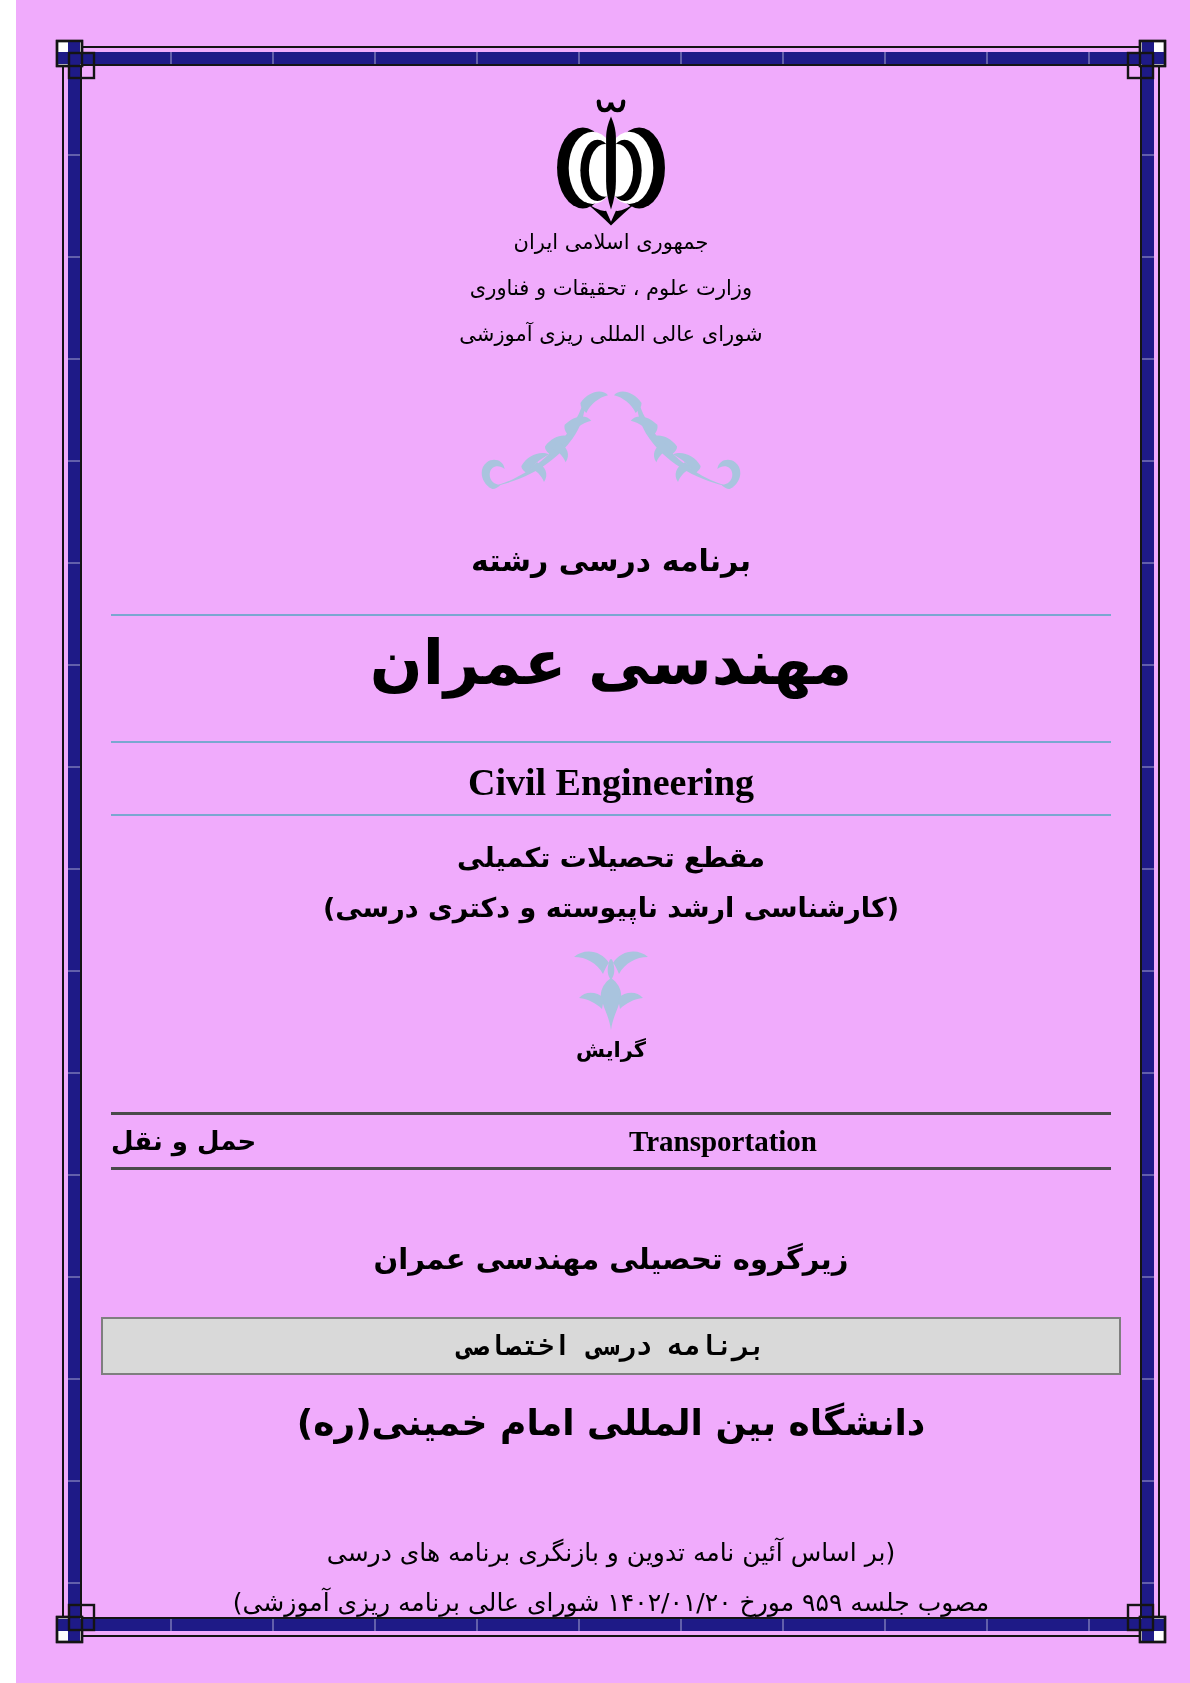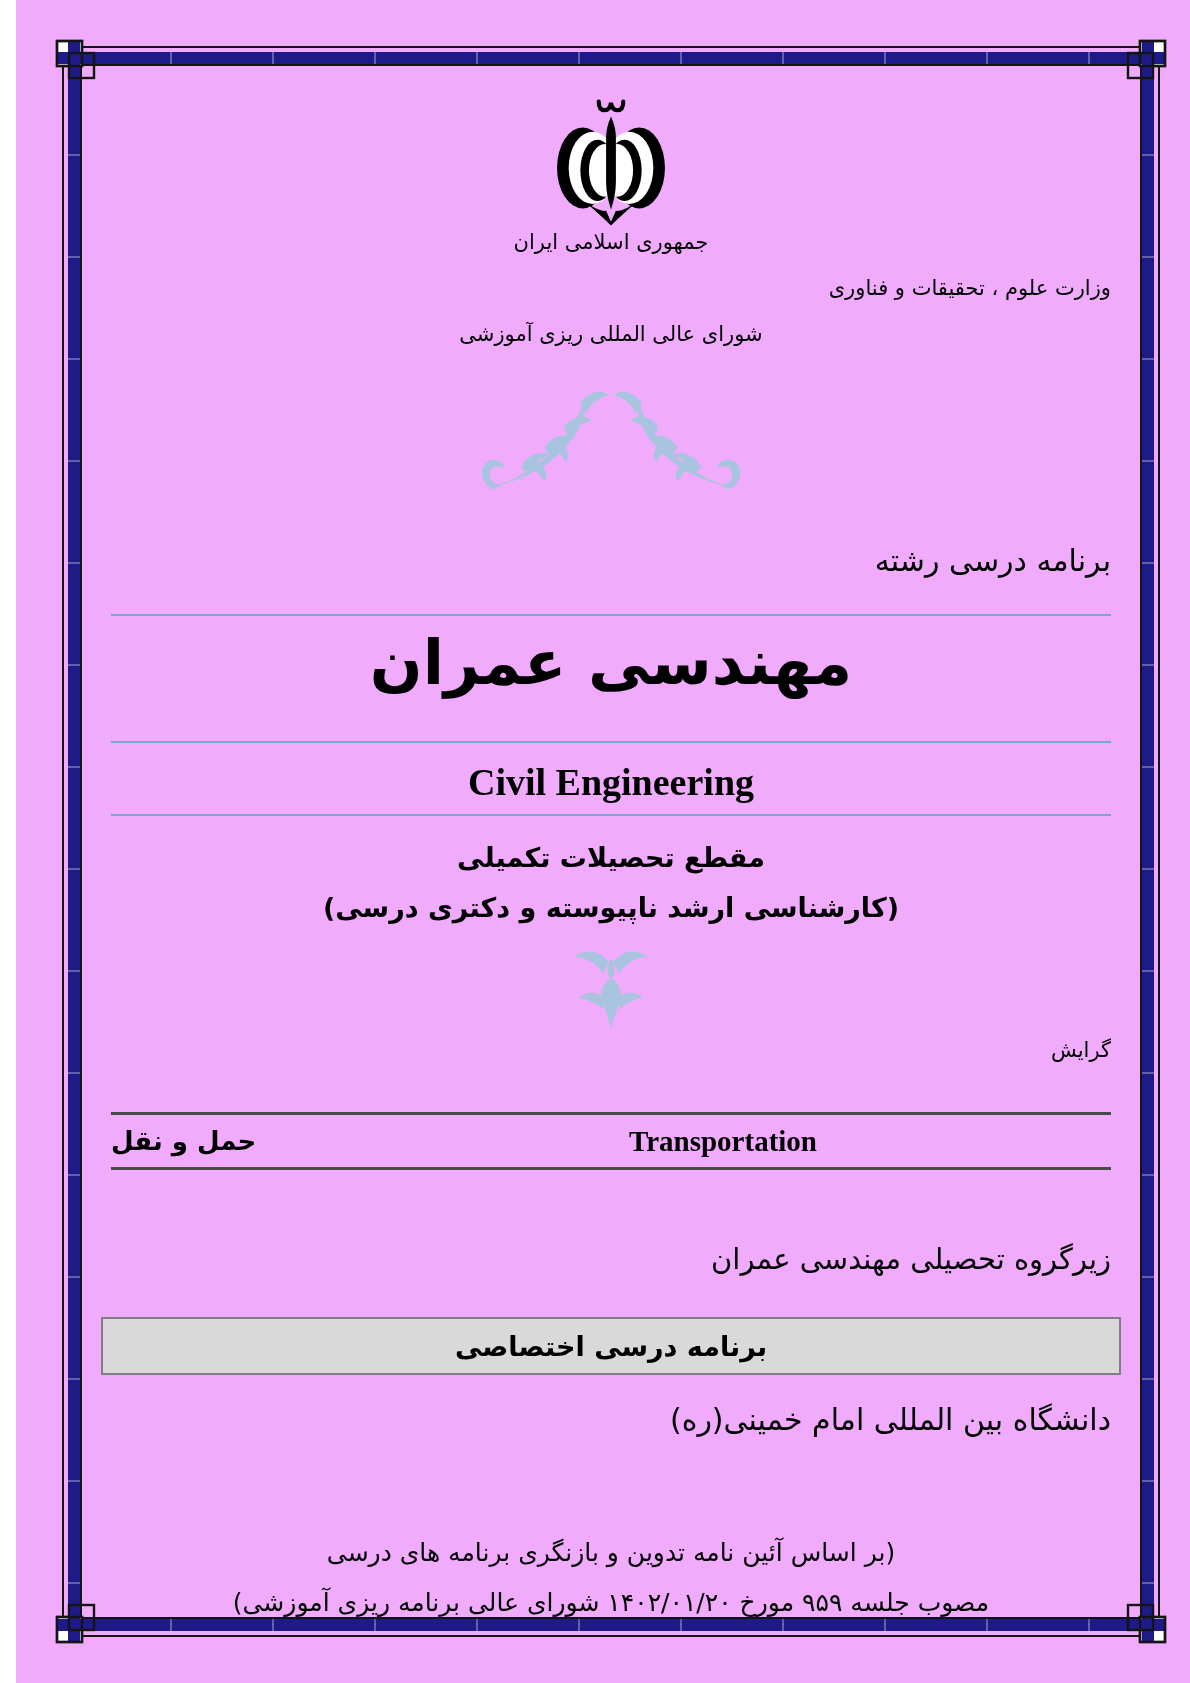--- a/index.html
+++ b/index.html
@@ -28,49 +28,49 @@
   .corner-tr{right:38px;top:38px;transform:scaleX(-1);}
   .corner-bl{left:38px;bottom:38px;transform:scaleY(-1);}
   .corner-br{right:38px;bottom:38px;transform:scale(-1,-1);}
 
   
   .block{position:absolute;left:95px;width:1000px;text-align:center;color:#000;}
   .rule{position:absolute;left:95px;width:1000px;height:2px;background:#7aa7d0;}
 
   .fa{direction:rtl;}
   .org-line{font-size:21px;font-weight:500;letter-spacing:.2px;}
-  .calli{font-weight:normal;text-align:right;}
+  .calli{font-weight:bold;}
   .program-label{top:543px;font-size:30px;}
   .title-fa{top:626px;font-size:62px;font-weight:bold;}
   .title-en{top:760px;font-size:38px;font-weight:bold;font-family:"Liberation Serif","DejaVu Serif",serif;}
   .level-line{font-size:27px;font-weight:bold;}
   .grayesh{top:1038px;font-size:21px;}
   .subgroup{top:1242px;font-size:29px;}
-  .university{top:1402px;font-size:30px;}
+  .university{top:1402px;font-size:36px;}
   .footer-line{font-size:25px;font-weight:normal;}
 
   
   .otable{
     position:absolute;left:95px;top:1112px;width:1000px;height:58px;
     border-top:3px solid #4a4a4a;border-bottom:3px solid #4a4a4a;
     display:flex;align-items:center;box-sizing:border-box;
   }
   .otable .cell-fa{width:500px;display:flex;align-items:center;justify-content:flex-end;
     padding-right:12px;box-sizing:border-box;font-size:26px;font-weight:bold;direction:rtl;}
   .otable .vdiv{width:2px;background:#1a1a1a;}
   .otable .cell-en{flex:1;display:flex;align-items:center;justify-content:flex-start;
     padding-left:16px;font-size:29px;font-weight:bold;
     font-family:"Liberation Serif","DejaVu Serif",serif;}
 
   
   .banner{
     position:absolute;left:85px;top:1317px;width:1020px;height:58px;
     background:#d9d9d9;border:2.5px solid #7f7f7f;box-sizing:border-box;
     display:flex;align-items:center;justify-content:center;
-    font-size:27px;font-weight:bold;direction:rtl;
+    font-size:27px;font-weight:bold;direction:rtl;font-family:Liberation Mono, monospace;
   }
 
   .orn-center{display:flex;justify-content:center;align-items:flex-start;gap:6px;}
 </style>
 </head>
 <body>
 
 <div class="page">
 
   <div class="frame-outer"></div>
@@ -132,21 +132,21 @@
 
       <path d="M50,15 C52.5,21 54,26 54,33 L54,68 C54,76 52.5,83 50,91 C47.5,83 46,76 46,68 L46,33 C46,26 47.5,21 50,15 Z" fill="#000"></path>
 
       <path d="M28,84 Q40,93 46,92 L50,101 L54,92 Q60,93 72,84 Q58,96 50,104 Q42,96 28,84 Z" fill="#000"></path>
 
       <path d="M40,3 q0,7 5,7 q4,0 5,-6 q1,6 5,6 q5,0 5,-7" stroke="#000" stroke-width="3.4" fill="none" stroke-linecap="round"></path>
     </svg>
   </div>
 
   <div class="block fa org-line" style="top:230px;">جمهوری اسلامی ایران</div>
-  <div class="block fa org-line" style="top:276px;text-align:right;">وزارت علوم ، تحقیقات و فناوری</div>
+  <div class="block fa org-line" style="top:276px;">وزارت علوم ، تحقیقات و فناوری</div>
   <div class="block fa org-line" style="top:322px;">شورای عالی المللی ریزی آموزشی</div>
 
   <div class="block orn-center" style="top:385px;">
     <svg width="128" height="114" viewBox="0 0 130 115">
       <g fill="#a9c4de">
         <path d="M8,104 C28,100 52,88 72,68 C88,52 100,34 106,14 C108,24 104,40 94,54 C80,74 52,96 8,104 Z"></path>
         <path d="M102,18 C110,6 124,3 130,10 C121,12 112,19 108,28 C104,25 102,22 102,18 Z"></path>
         <path d="M86,40 C96,30 108,29 113,36 C104,38 95,45 91,52 C87,48 85,44 86,40 Z"></path>
         <path d="M66,62 C74,51 87,48 94,54 C85,57 77,64 73,72 C69,68 66,66 66,62 Z"></path>
         <path d="M42,82 C48,71 61,66 70,70 C61,75 53,81 49,90 C45,88 42,85 42,82 Z"></path>

